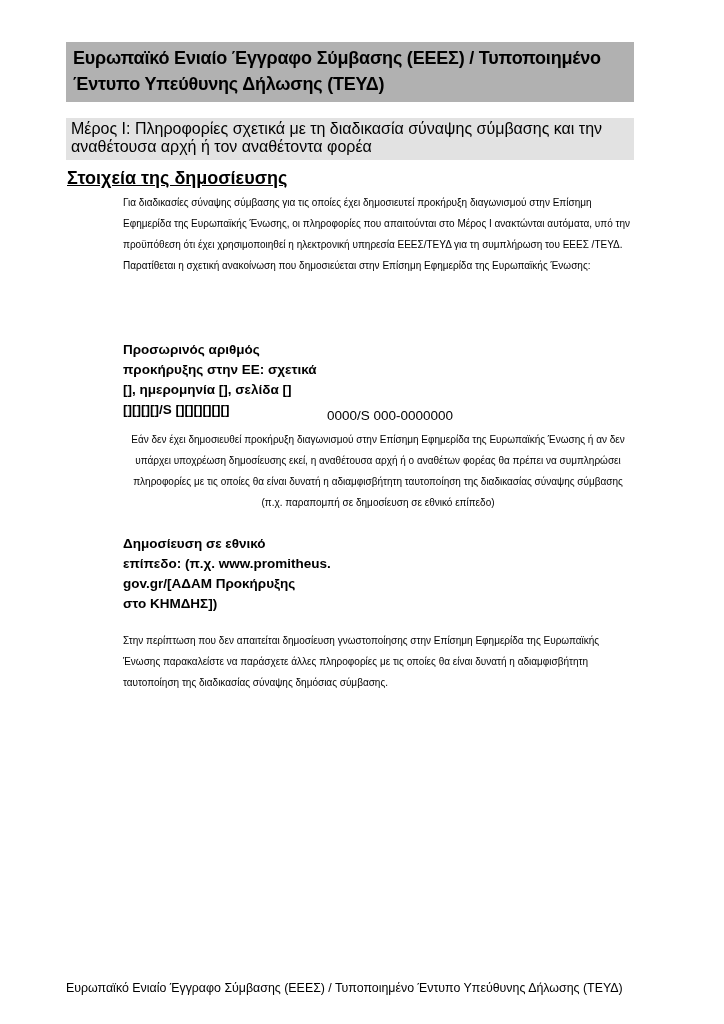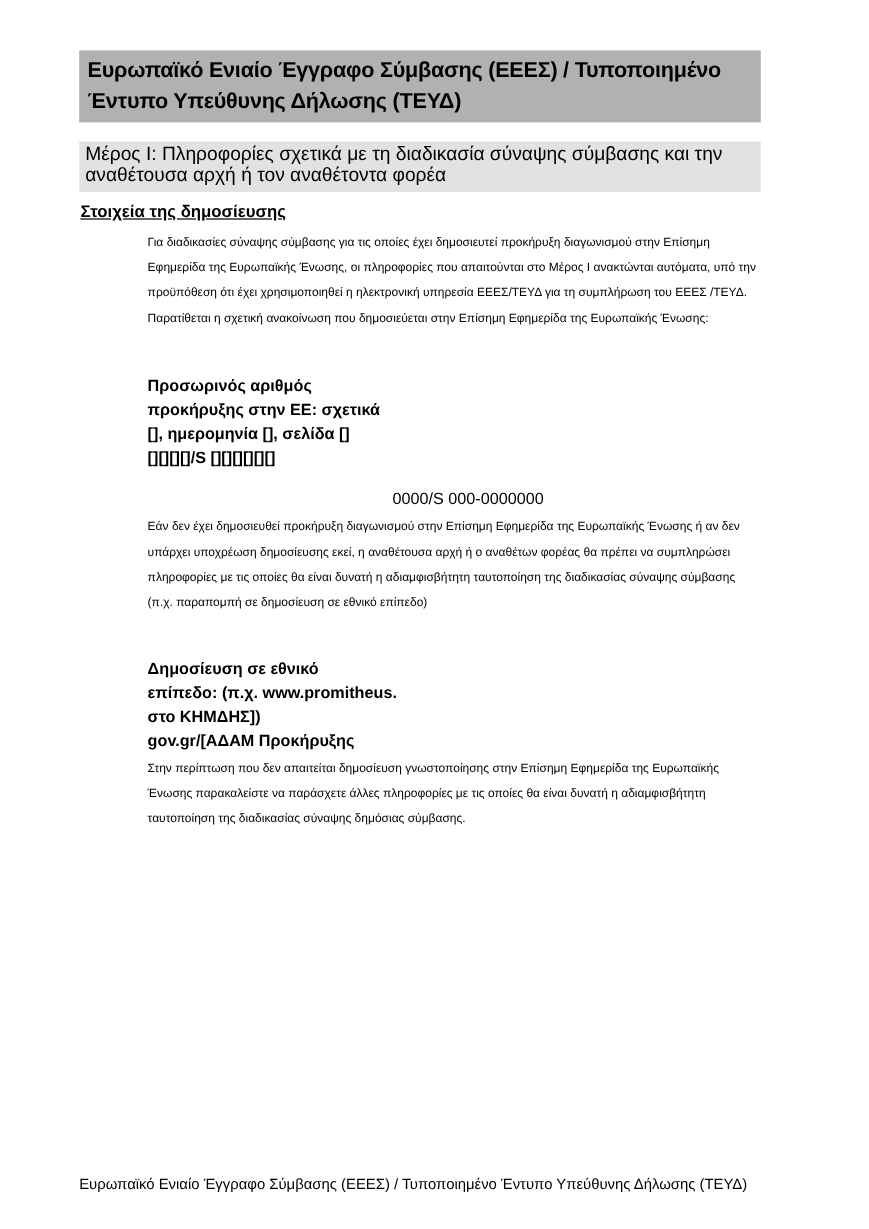--- a/index.html
+++ b/index.html
@@ -34,43 +34,43 @@
     left: 66px; top: 118px; width: 582px;
     background: var(--section-bar-bg);
     padding: 2px 5px 4px 5px;
     font-size: 16px;
     font-weight: normal;
     line-height: 18px;
   }
   .subsection-heading {
     position: absolute;
     left: 67px; top: 168px;
-    font-size: 14px;
+    font-size: 18px;
     font-weight: bold;
     text-decoration: underline;
   }
   .body-para {
     position: absolute;
     left: 123px; width: 510px;
     font-size: 10px;
     line-height: 21px;
   }
   .para-intro      { top: 192px; }
-  .para-no-eu      { top: 429px; }
+  .para-no-eu      { top: 429px; text-align: center; }
   .para-no-notice  { top: 630px; }
   .field-label {
     position: absolute;
     left: 123px;
     font-size: 13.5px;
     font-weight: bold;
     line-height: 20px;
     white-space: nowrap;
   }
-  .field-eu-notice { top: 312px; }
-  .field-national  { top: 548px; }
+  .field-eu-notice { top: 340px; }
+  .field-national  { top: 534px; }
   .field-value {
     position: absolute;
     left: 327px; top: 406px;
     font-size: 13.5px;
     line-height: 20px;
     white-space: nowrap;
   }
   .footer {
     position: absolute;
     left: 66px; top: 979px; width: 588px;
@@ -112,22 +112,22 @@
     <div>[][][][]/S [][][][][][]</div>
   </div>
 
   <div class="field-value">0000/S 000-0000000</div>
 
   <div class="body-para para-no-eu">Εάν δεν έχει δημοσιευθεί προκήρυξη διαγωνισμού στην Επίσημη Εφημερίδα της Ευρωπαϊκής Ένωσης ή αν δεν υπάρχει υποχρέωση δημοσίευσης εκεί, η αναθέτουσα αρχή ή ο αναθέτων φορέας θα πρέπει να συμπληρώσει πληροφορίες με τις οποίες θα είναι δυνατή η αδιαμφισβήτητη ταυτοποίηση της διαδικασίας σύναψης σύμβασης (π.χ. παραπομπή σε δημοσίευση σε εθνικό επίπεδο)</div>
 
   <div class="field-label field-national">
     <div>Δημοσίευση σε εθνικό</div>
     <div>επίπεδο: (π.χ. www.promitheus.</div>
+    <div>gov.gr/[ΑΔΑΜ Προκήρυξης</div>
     <div>στο ΚΗΜΔΗΣ])</div>
-    <div>gov.gr/[ΑΔΑΜ Προκήρυξης</div>
   </div>
 
   <div class="body-para para-no-notice">Στην περίπτωση που δεν απαιτείται δημοσίευση γνωστοποίησης στην Επίσημη Εφημερίδα της Ευρωπαϊκής Ένωσης παρακαλείστε να παράσχετε άλλες πληροφορίες με τις οποίες θα είναι δυνατή η αδιαμφισβήτητη ταυτοποίηση της διαδικασίας σύναψης δημόσιας σύμβασης.</div>
 
   <div class="footer">
     <span class="footer-title">Ευρωπαϊκό Ενιαίο Έγγραφο Σύμβασης (ΕΕΕΣ) / Τυποποιημένο Έντυπο Υπεύθυνης Δήλωσης (ΤΕΥΔ)</span>
     <span class="page-number">1</span>
   </div>
 
 </div>

